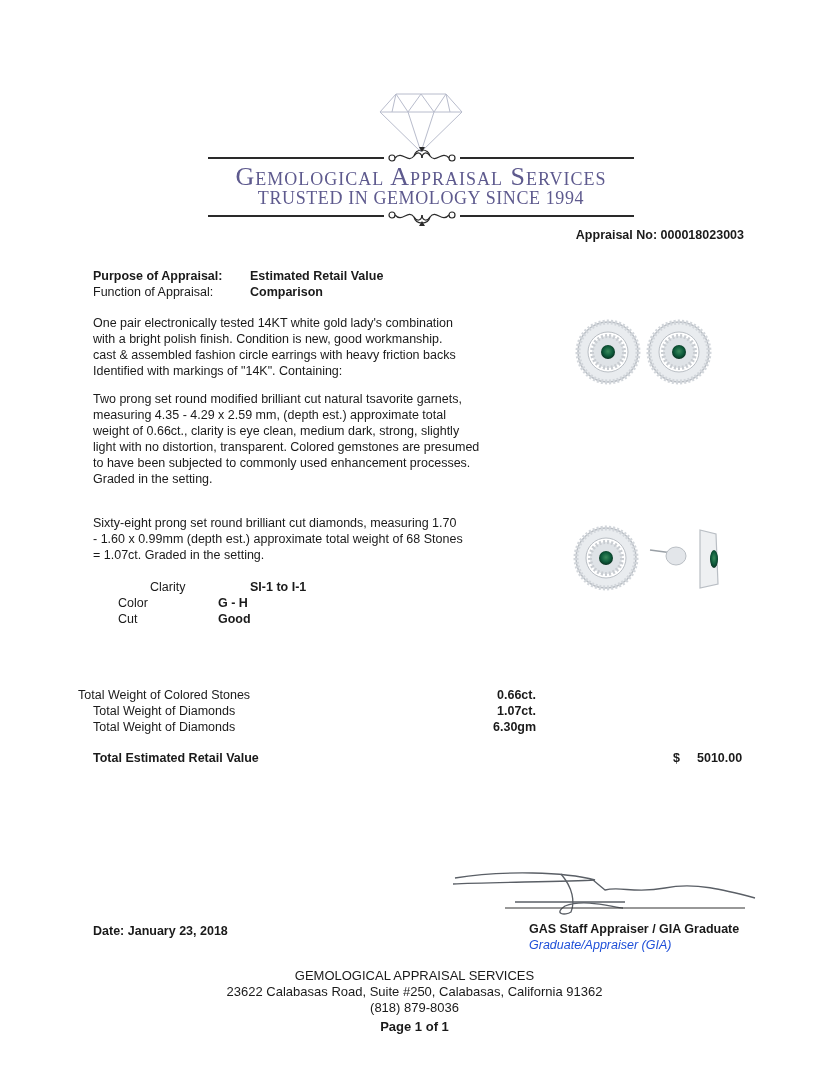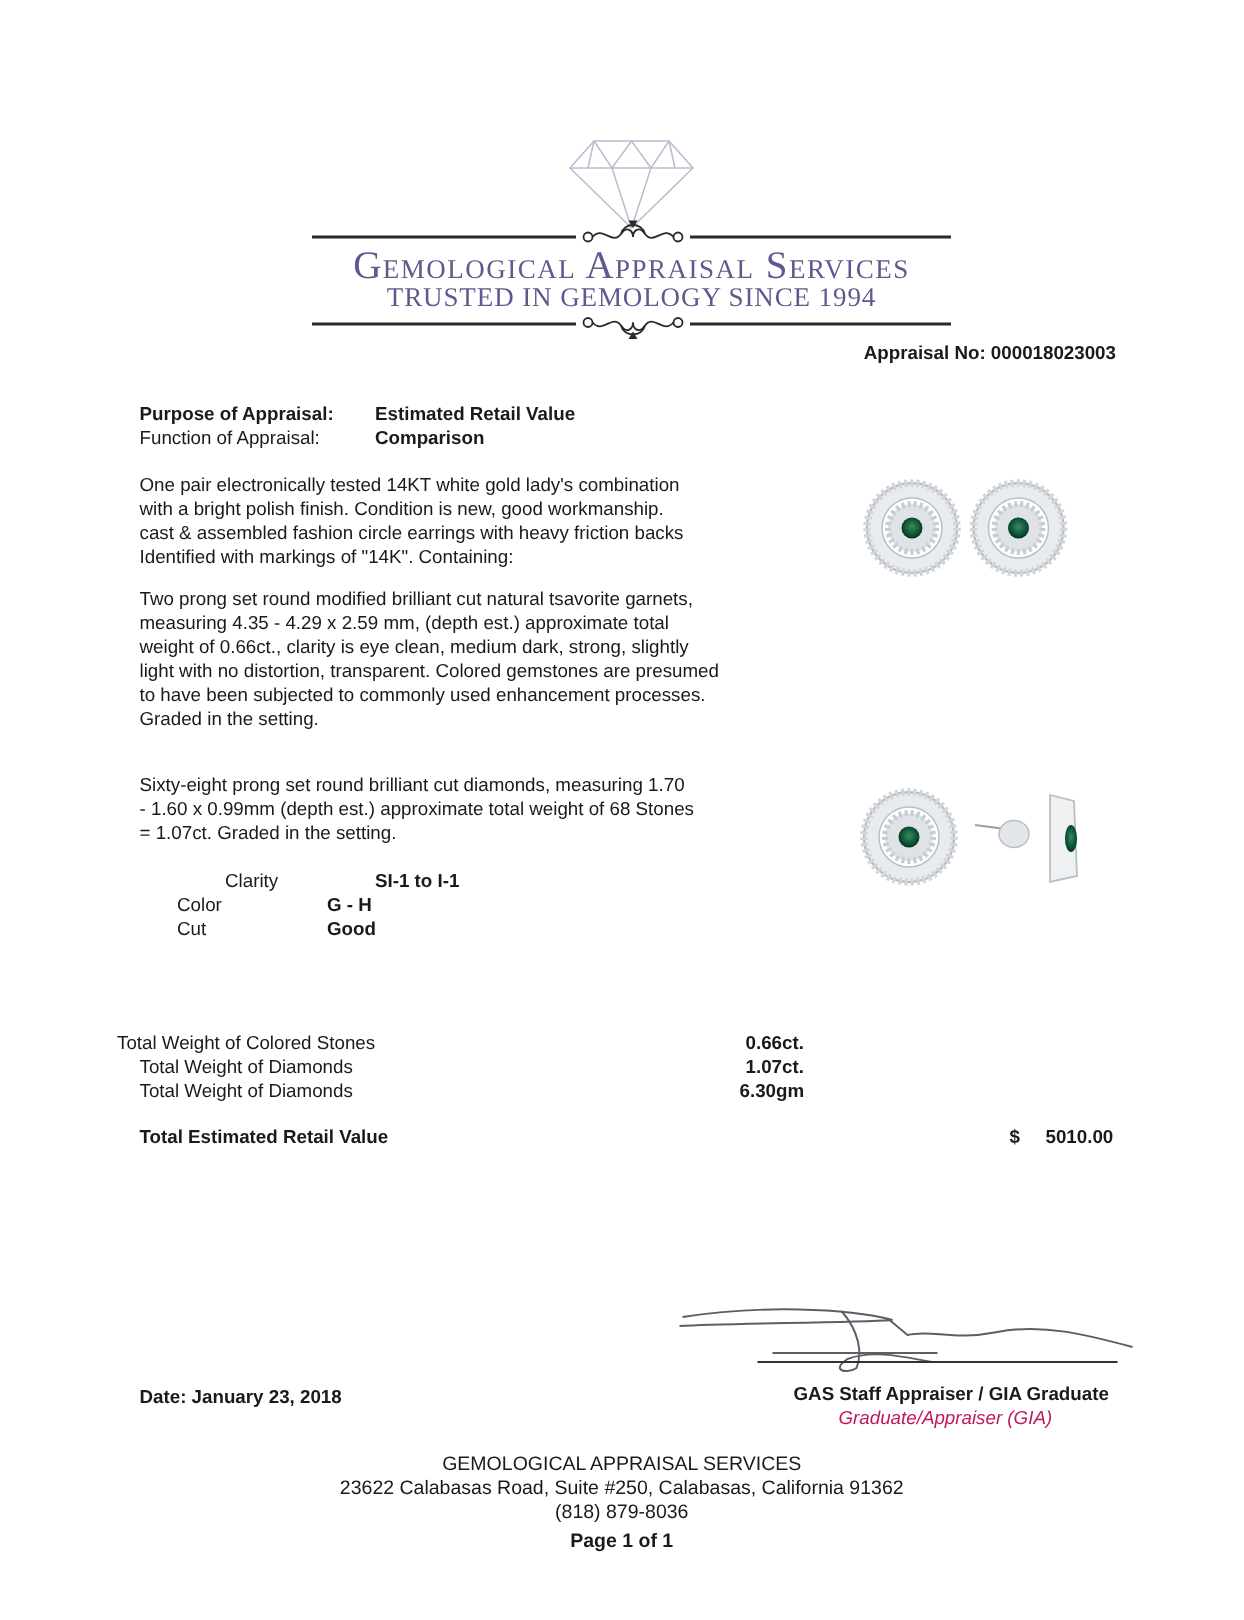--- a/index.html
+++ b/index.html
@@ -176,20 +176,20 @@
 <svg class="abs sig" viewBox="0 0 320 52">
   <g fill="none" stroke="#5a5f66" stroke-width="1.3">
     <path d="M10,10 C60,2 120,4 150,12 C120,14 40,14 8,16"></path>
     <path d="M116,6 C128,20 130,34 126,44 C120,48 108,46 120,38 C140,30 170,40 178,40"></path>
     <path d="M148,12 L160,22 C176,18 190,26 220,20 C250,14 280,22 310,30"></path>
     <path d="M70,34 L180,34"></path>
     <path d="M60,40 L300,40" stroke="#333" stroke-width="1.2"></path>
   </g>
 </svg>
 <div class="abs txt b" style="left:529px;top:921px;">GAS Staff Appraiser / GIA Graduate</div>
-<div class="abs txt" style="left:559px;top:937px;font-style:italic;color:#be185d;">Graduate/Appraiser (GIA)</div>
+<div class="abs txt" style="left:529px;top:937px;font-style:italic;color:#1d4ed8;">Graduate/Appraiser (GIA)</div>
 
 <div class="abs txt b" style="left:93px;top:923px;">Date: January 23, 2018</div>
 
 <div class="abs footer" style="top:968px;">GEMOLOGICAL APPRAISAL SERVICES</div>
 <div class="abs footer" style="top:984px;">23622 Calabasas Road, Suite #250, Calabasas, California 91362</div>
 <div class="abs footer" style="top:1000px;">(818) 879-8036</div>
 <div class="abs footer b" style="top:1019px;">Page 1 of 1</div>
 
 </body></html>

